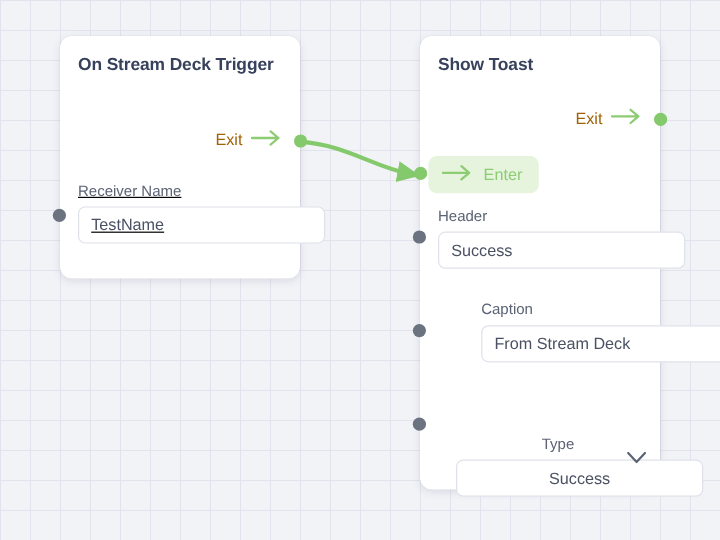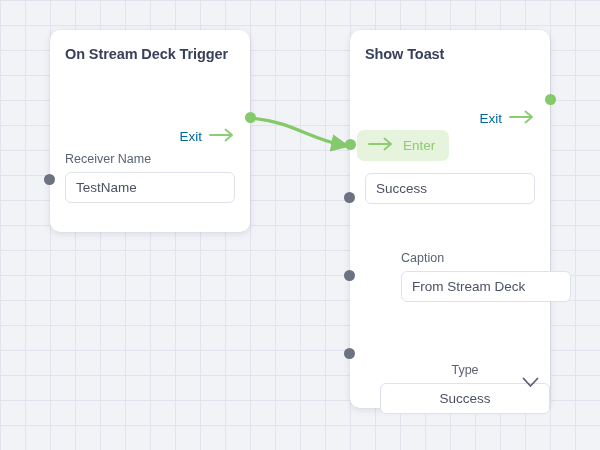--- a/index.html
+++ b/index.html
@@ -80,23 +80,22 @@
   }
   .port.gray { background: #6b7280; }
   .port.green { background: #84c96b; }
 
   
   .exit-row {
     position: absolute;
     display: flex;
     align-items: center;
     gap: 7px;
-    color: #0369a1;
+    color: #a16207;
     font-size: 13.5px;
-    margin-top: 20px;
   }
   .exit-row .arrow { display: block; }
 
   
   .enter-badge {
     position: absolute;
     display: flex;
     align-items: center;
     gap: 9px;
     background: #e6f4dd;
@@ -110,21 +109,21 @@
   
   .field { position: absolute; width: 170px; }
   .field-label {
     font-size: 12.5px;
     color: #5a6274;
     margin-bottom: 6px;
     display: block;
   }
   .field-input {
     box-sizing: border-box;
-    width: 170px;
+    width: 206px;
     height: 31px;
     border: 1px solid #dfe2ea;
     border-radius: 6px;
     background: #ffffff;
     font-family: "Liberation Sans", sans-serif;
     font-size: 13.5px;
     color: #4a5163;
     padding: 0 10px;
     line-height: 29px;
     outline: none;
@@ -161,21 +160,21 @@
 
     <div class="exit-row" style="right:15px; top:78px;">
       <span>Exit</span>
       <span class="arrow">
         <svg width="26" height="14" viewBox="0 0 26 14">
           <path d="M1,7 L23,7 M16.5,1.5 L23,7 L16.5,12.5" fill="none" stroke="#8ccc72" stroke-width="1.9" stroke-linecap="round" stroke-linejoin="round"></path>
         </svg>
       </span>
     </div>
 
-    <div class="field" style="left:15px; top:122px;">
+    <div class="field" style="left:15px; top:122px;text-decoration:underline;">
       <span class="field-label">Receiver Name</span>
       <div class="field-input" placeholder="">TestName</div>
     </div>
   </div>
 
   <div class="port gray" style="left:44px;  top:174px;"></div>
   <div class="port green" style="left:245px; top:112px;"></div>
 
   <div class="node" id="node-toast">
     <div class="node-title">Show Toast</div>
@@ -183,20 +182,21 @@
     <div class="exit-row" style="right:15px; top:60px;">
       <span>Exit</span>
       <span class="arrow">
         <svg width="26" height="14" viewBox="0 0 26 14">
           <path d="M1,7 L23,7 M16.5,1.5 L23,7 L16.5,12.5" fill="none" stroke="#8ccc72" stroke-width="1.9" stroke-linecap="round" stroke-linejoin="round"></path>
         </svg>
       </span>
     </div>
 
     <div class="field" style="left:15px; top:143px;">
+      <span class="field-label">Header</span>
       <div class="field-input" placeholder="">Success</div>
     </div>
 
     <div class="field" style="left:15px; top:221px;margin-left:36px;">
       <span class="field-label">Caption</span>
       <div class="field-input" placeholder="">From Stream Deck</div>
     </div>
 
     <div class="field field-select" style="left:15px; top:299px;">
       <span class="field-label">Type</span>

